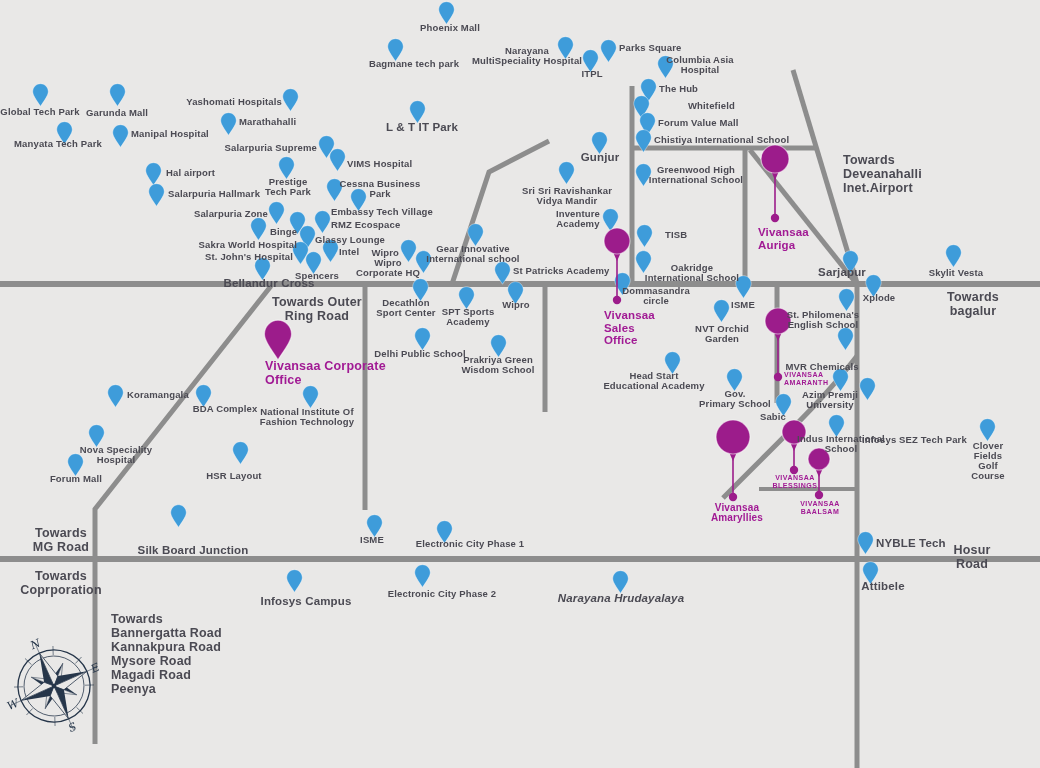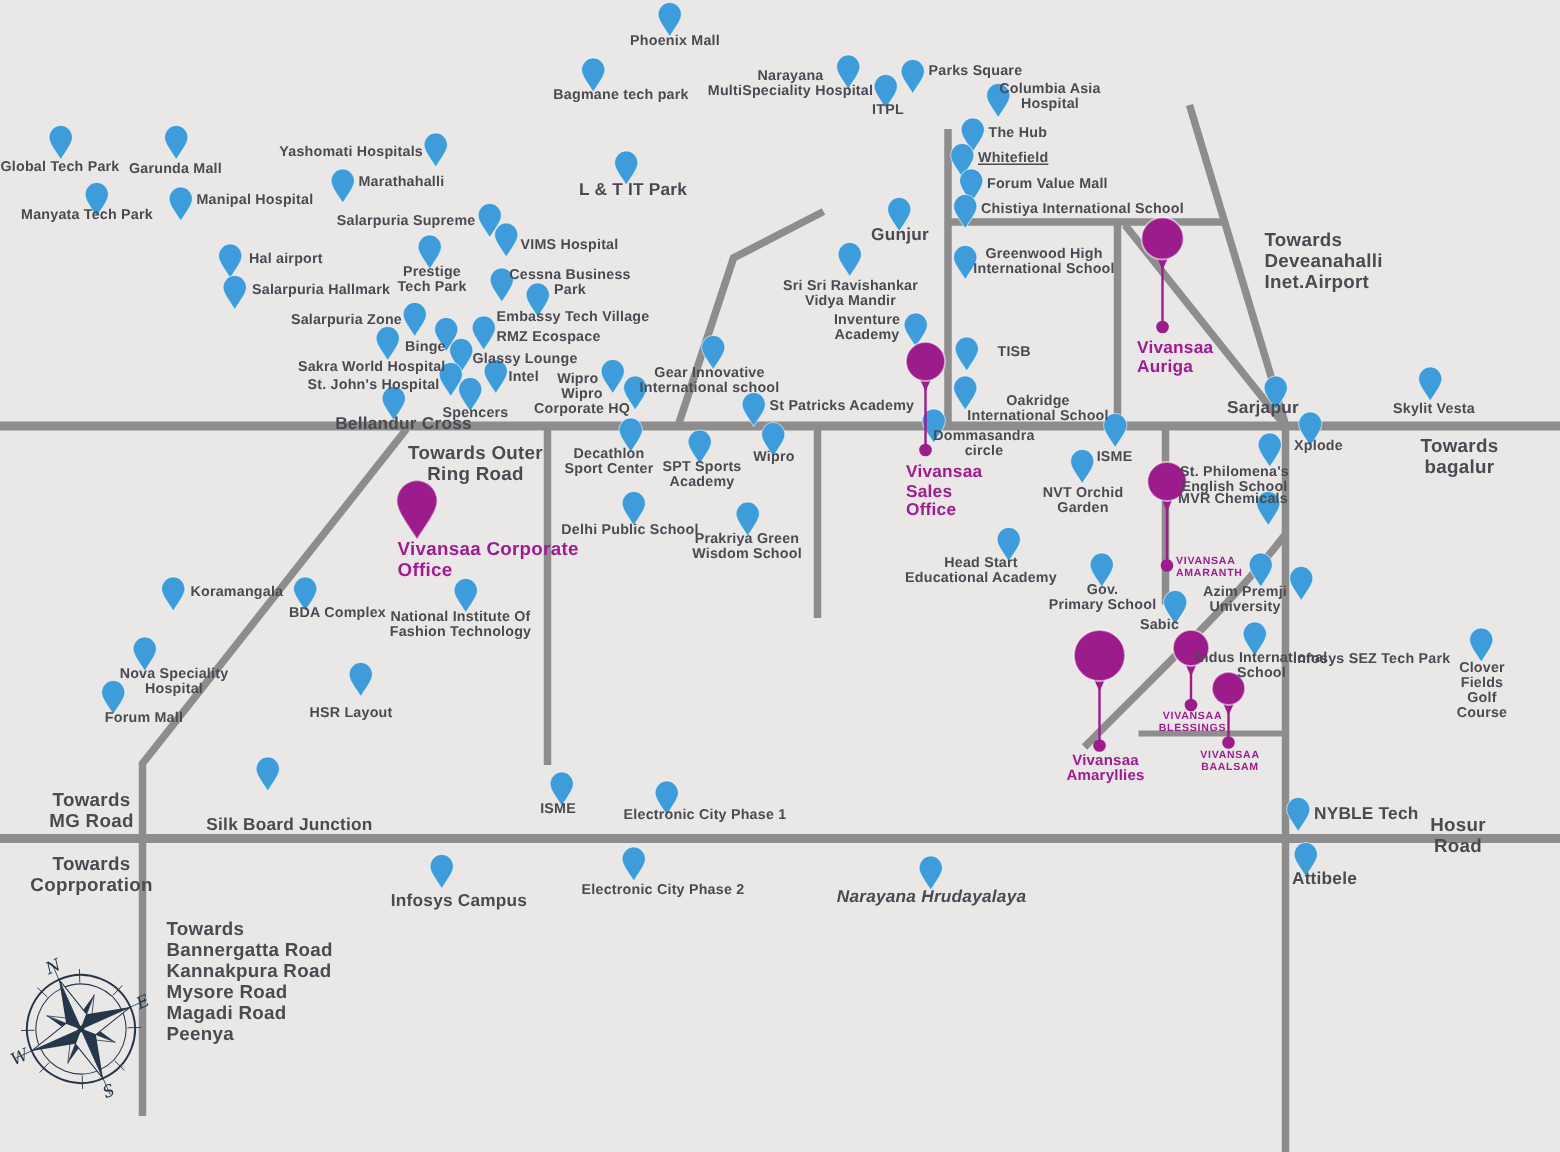--- a/index.html
+++ b/index.html
@@ -97,21 +97,21 @@
         </svg></div>
       <div class="lbl ac" style="left: 700px; top: 55px;">Columbia Asia
 Hospital</div>
       <div class="pin" style="left: 639.5px; top: 78px;"><svg width="17" height="24" viewBox="0 0 24 34">
           <path d="M12 1 C6 1 1 6 1 12.2 C1 17 5 22.5 12 33 C19 22.5 23 17 23 12.2 C23 6 18 1 12 1 Z" fill="#3e9cda" stroke="rgba(255,255,255,0.55)" stroke-width="1"></path>
         </svg></div>
       <div class="lbl al" style="left: 659px; top: 84px;">The Hub</div>
       <div class="pin" style="left: 632.5px; top: 95px;"><svg width="17" height="24" viewBox="0 0 24 34">
           <path d="M12 1 C6 1 1 6 1 12.2 C1 17 5 22.5 12 33 C19 22.5 23 17 23 12.2 C23 6 18 1 12 1 Z" fill="#3e9cda" stroke="rgba(255,255,255,0.55)" stroke-width="1"></path>
         </svg></div>
-      <div class="lbl al" style="left: 652px; top: 101px; text-decoration: underline;">Whitefield</div>
+      <div class="lbl al" style="left: 688px; top: 101px;">Whitefield</div>
       <div class="pin" style="left: 638.5px; top: 112px;"><svg width="17" height="24" viewBox="0 0 24 34">
           <path d="M12 1 C6 1 1 6 1 12.2 C1 17 5 22.5 12 33 C19 22.5 23 17 23 12.2 C23 6 18 1 12 1 Z" fill="#3e9cda" stroke="rgba(255,255,255,0.55)" stroke-width="1"></path>
         </svg></div>
       <div class="lbl al" style="left: 658px; top: 118px;">Forum Value Mall</div>
       <div class="pin" style="left: 634.5px; top: 129px;"><svg width="17" height="24" viewBox="0 0 24 34">
           <path d="M12 1 C6 1 1 6 1 12.2 C1 17 5 22.5 12 33 C19 22.5 23 17 23 12.2 C23 6 18 1 12 1 Z" fill="#3e9cda" stroke="rgba(255,255,255,0.55)" stroke-width="1"></path>
         </svg></div>
       <div class="lbl al" style="left: 654px; top: 135px;">Chistiya International School</div>
       <div class="pin" style="left: 408.5px; top: 100px;"><svg width="17" height="24" viewBox="0 0 24 34">
           <path d="M12 1 C6 1 1 6 1 12.2 C1 17 5 22.5 12 33 C19 22.5 23 17 23 12.2 C23 6 18 1 12 1 Z" fill="#3e9cda" stroke="rgba(255,255,255,0.55)" stroke-width="1"></path>
@@ -263,21 +263,21 @@
       <div class="lbl ac" style="left: 722px; top: 324px;">NVT Orchid
 Garden</div>
       <div class="pin" style="left: 837.5px; top: 288px;"><svg width="17" height="24" viewBox="0 0 24 34">
           <path d="M12 1 C6 1 1 6 1 12.2 C1 17 5 22.5 12 33 C19 22.5 23 17 23 12.2 C23 6 18 1 12 1 Z" fill="#3e9cda" stroke="rgba(255,255,255,0.55)" stroke-width="1"></path>
         </svg></div>
       <div class="lbl ac" style="left: 823px; top: 310px;">St. Philomena's
 English School</div>
       <div class="pin" style="left: 836.5px; top: 327px;"><svg width="17" height="24" viewBox="0 0 24 34">
           <path d="M12 1 C6 1 1 6 1 12.2 C1 17 5 22.5 12 33 C19 22.5 23 17 23 12.2 C23 6 18 1 12 1 Z" fill="#3e9cda" stroke="rgba(255,255,255,0.55)" stroke-width="1"></path>
         </svg></div>
-      <div class="lbl ac" style="left: 822px; top: 328px;">MVR Chemicals</div>
+      <div class="lbl ac" style="left: 822px; top: 362px;">MVR Chemicals</div>
       <div class="pin" style="left: 864.5px; top: 274px;"><svg width="17" height="24" viewBox="0 0 24 34">
           <path d="M12 1 C6 1 1 6 1 12.2 C1 17 5 22.5 12 33 C19 22.5 23 17 23 12.2 C23 6 18 1 12 1 Z" fill="#3e9cda" stroke="rgba(255,255,255,0.55)" stroke-width="1"></path>
         </svg></div>
       <div class="lbl ac" style="left: 879px; top: 293px;">Xplode</div>
       <div class="pin" style="left: 841.5px; top: 250px;"><svg width="17" height="24" viewBox="0 0 24 34">
           <path d="M12 1 C6 1 1 6 1 12.2 C1 17 5 22.5 12 33 C19 22.5 23 17 23 12.2 C23 6 18 1 12 1 Z" fill="#3e9cda" stroke="rgba(255,255,255,0.55)" stroke-width="1"></path>
         </svg></div>
       <div class="lbl ac m" style="left: 842px; top: 266px;">Sarjapur</div>
       <div class="pin" style="left: 944.5px; top: 244px;"><svg width="17" height="24" viewBox="0 0 24 34">
           <path d="M12 1 C6 1 1 6 1 12.2 C1 17 5 22.5 12 33 C19 22.5 23 17 23 12.2 C23 6 18 1 12 1 Z" fill="#3e9cda" stroke="rgba(255,255,255,0.55)" stroke-width="1"></path>
@@ -330,21 +330,21 @@
       <div class="lbl ac" style="left: 307px; top: 407px;">National Institute Of
 Fashion Technology</div>
       <div class="pin" style="left: 87.5px; top: 424px;"><svg width="17" height="24" viewBox="0 0 24 34">
           <path d="M12 1 C6 1 1 6 1 12.2 C1 17 5 22.5 12 33 C19 22.5 23 17 23 12.2 C23 6 18 1 12 1 Z" fill="#3e9cda" stroke="rgba(255,255,255,0.55)" stroke-width="1"></path>
         </svg></div>
       <div class="lbl ac" style="left: 116px; top: 445px;">Nova Speciality
 Hospital</div>
       <div class="pin" style="left: 66.5px; top: 453px;"><svg width="17" height="24" viewBox="0 0 24 34">
           <path d="M12 1 C6 1 1 6 1 12.2 C1 17 5 22.5 12 33 C19 22.5 23 17 23 12.2 C23 6 18 1 12 1 Z" fill="#3e9cda" stroke="rgba(255,255,255,0.55)" stroke-width="1"></path>
         </svg></div>
-      <div class="lbl ac" style="left: 76px; top: 474px; margin-left: 20px;">Forum Mall</div>
+      <div class="lbl ac" style="left: 76px; top: 474px;">Forum Mall</div>
       <div class="pin" style="left: 231.5px; top: 441px;"><svg width="17" height="24" viewBox="0 0 24 34">
           <path d="M12 1 C6 1 1 6 1 12.2 C1 17 5 22.5 12 33 C19 22.5 23 17 23 12.2 C23 6 18 1 12 1 Z" fill="#3e9cda" stroke="rgba(255,255,255,0.55)" stroke-width="1"></path>
         </svg></div>
       <div class="lbl ac" style="left: 234px; top: 471px;">HSR Layout</div>
       <div class="pin" style="left: 169.5px; top: 504px;"><svg width="17" height="24" viewBox="0 0 24 34">
           <path d="M12 1 C6 1 1 6 1 12.2 C1 17 5 22.5 12 33 C19 22.5 23 17 23 12.2 C23 6 18 1 12 1 Z" fill="#3e9cda" stroke="rgba(255,255,255,0.55)" stroke-width="1"></path>
         </svg></div>
       <div class="lbl ac m" style="left: 193px; top: 544px;">Silk Board Junction</div>
       <div class="pin" style="left: 365.5px; top: 514px;"><svg width="17" height="24" viewBox="0 0 24 34">
           <path d="M12 1 C6 1 1 6 1 12.2 C1 17 5 22.5 12 33 C19 22.5 23 17 23 12.2 C23 6 18 1 12 1 Z" fill="#3e9cda" stroke="rgba(255,255,255,0.55)" stroke-width="1"></path>

